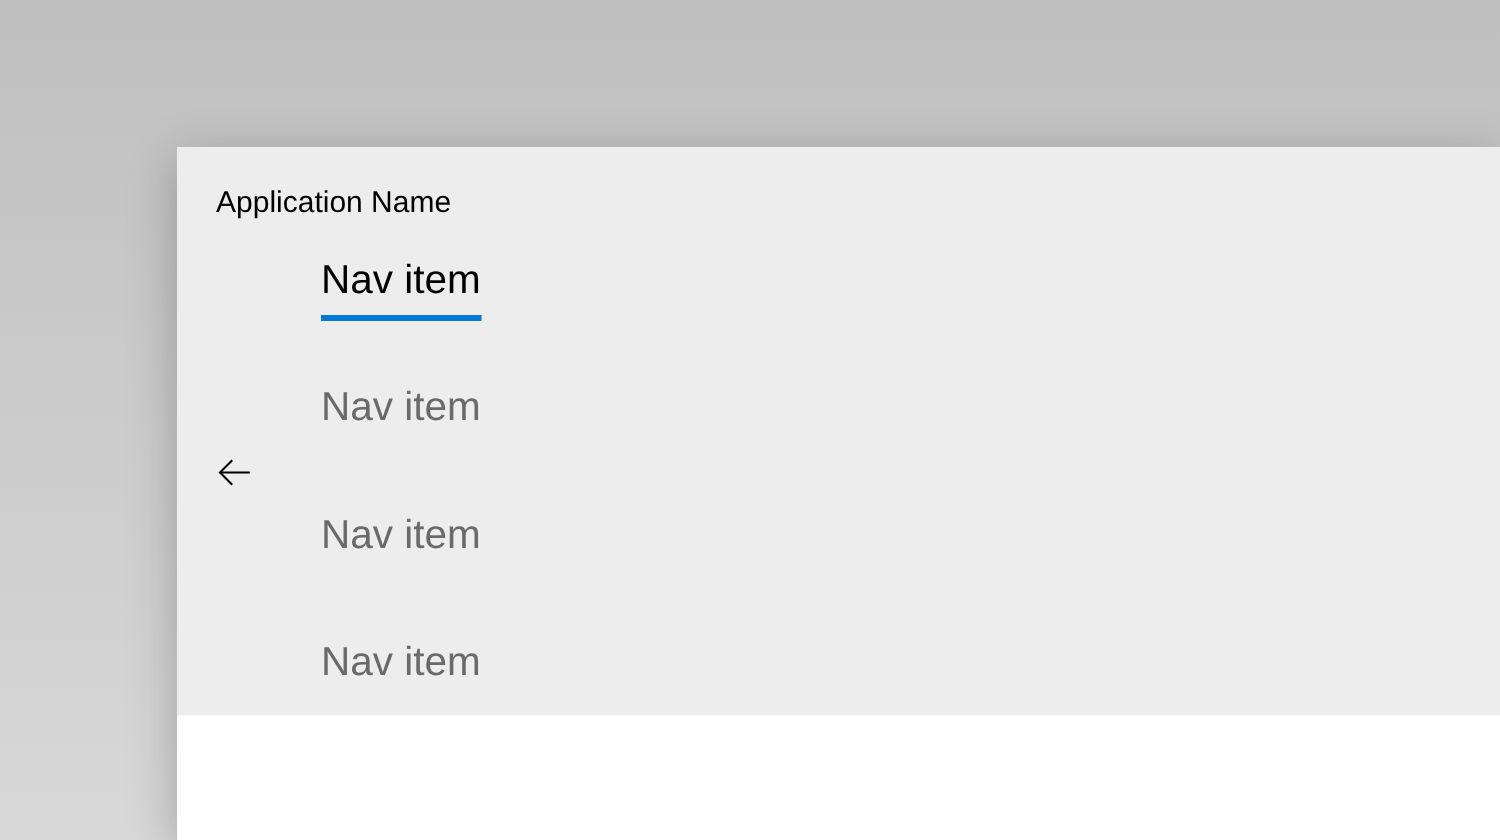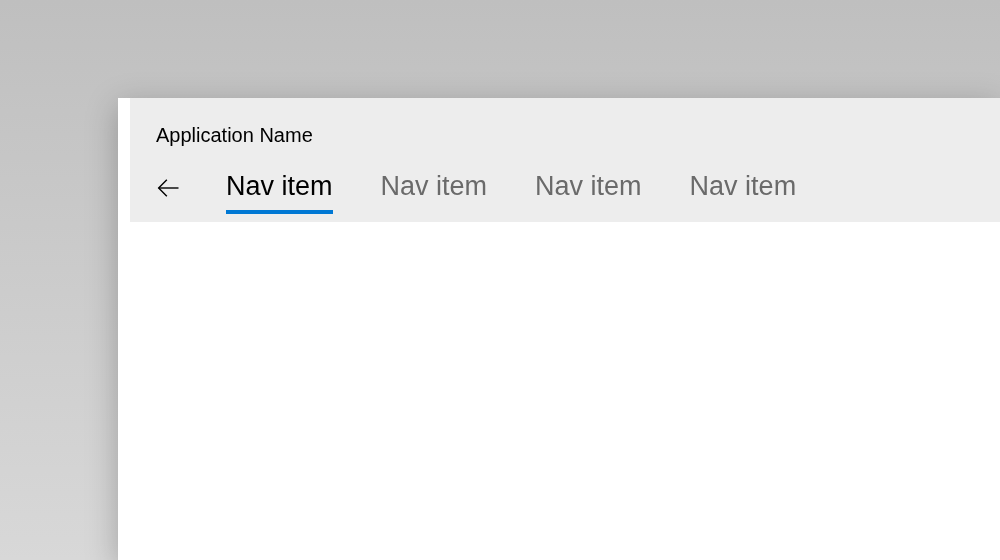--- a/index.html
+++ b/index.html
@@ -23,21 +23,20 @@
       height: 462px;
       background: #ffffff;
       box-shadow: 0 8px 30px rgba(0,0,0,0.25);
       display: flex;
       flex-direction: column;
     }
     .header-region {
       background: #ededed;
       padding-top: 26px;
       padding-bottom: 0;
-      margin-left: 12px;
     }
     .app-title {
       font-size: 20px;
       font-weight: 400;
       color: #000000;
       padding-left: 26px;
       margin-bottom: 24px;
     }
     .nav-row {
       display: flex;
@@ -57,20 +56,21 @@
     }
     .back-button svg {
       width: 28px;
       height: 28px;
     }
     .nav-items {
       display: flex;
       gap: 48px;
       align-items: center;
       margin-left: 12px;
+      flex-direction: column;
     }
     .nav-item {
       font-size: 27px;
       font-weight: 400;
       color: #6a6a6a;
       cursor: pointer;
       position: relative;
       padding-bottom: 6px;
     }
     .nav-item.active {

